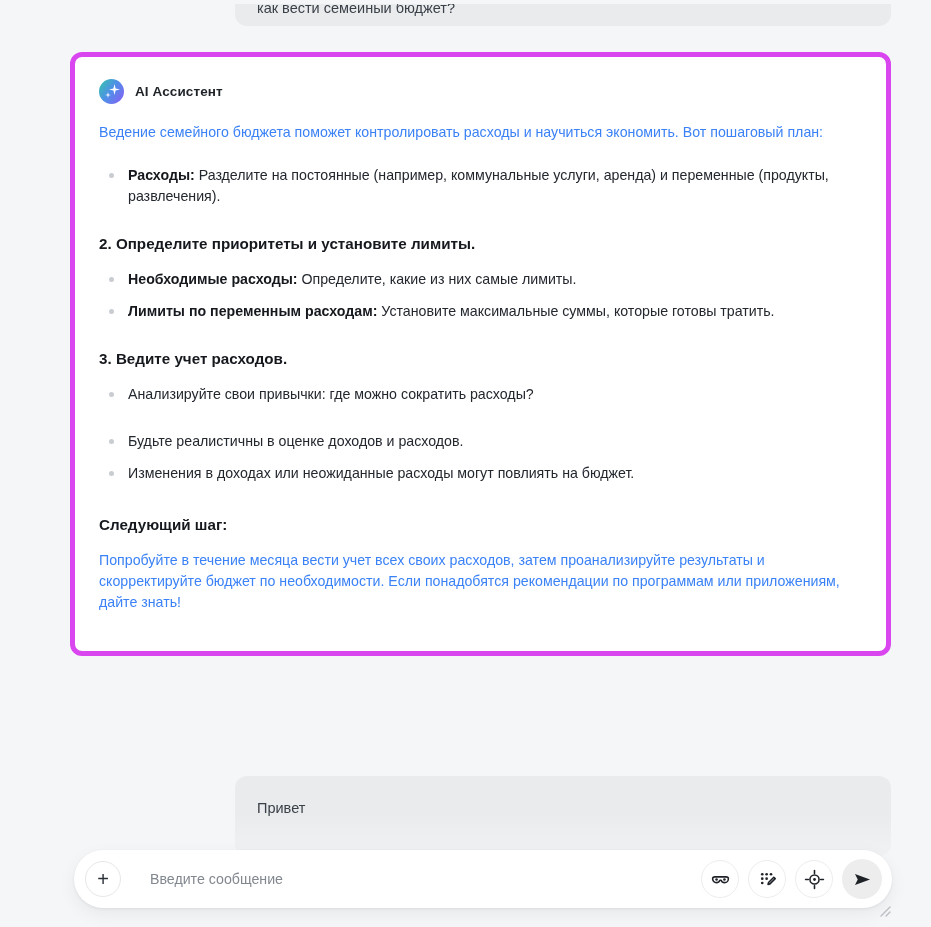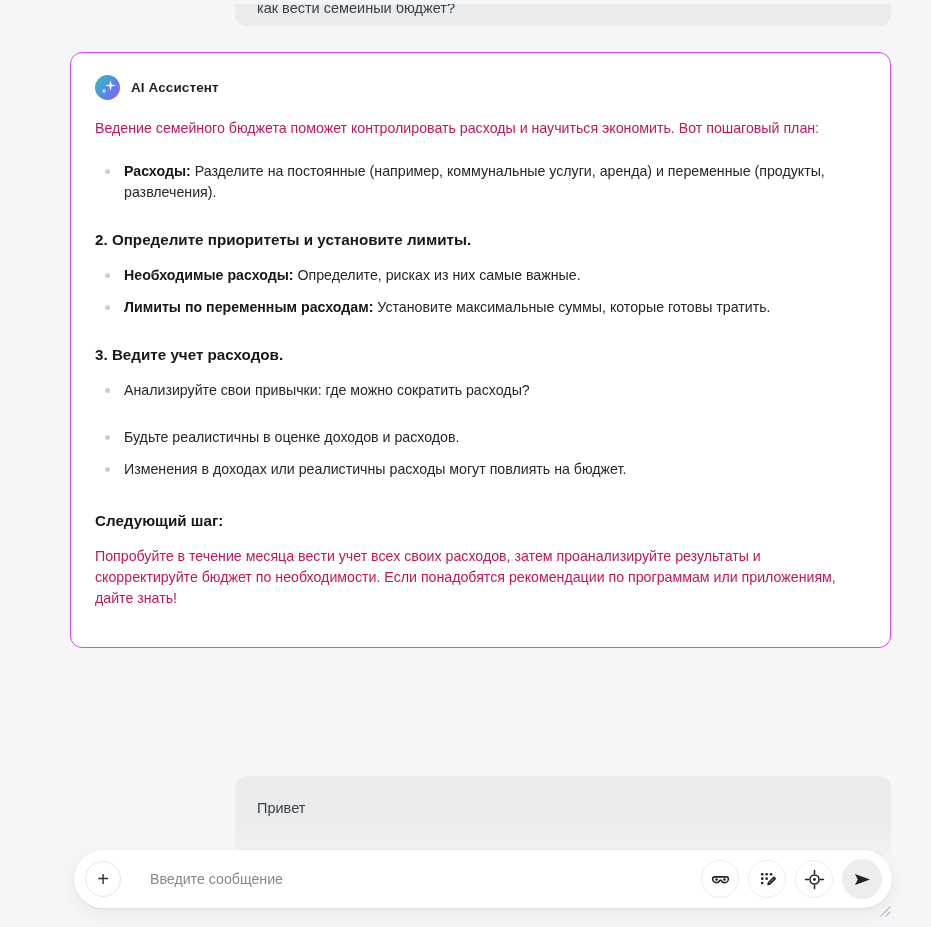--- a/index.html
+++ b/index.html
@@ -49,21 +49,21 @@
     border-radius: 12px;
   }
 
   
   .ai-card {
     position: absolute;
     left: 70px;
     top: 48px;
     width: 821px;
     background: #ffffff;
-    border: 1px solid #d946ef;
+    border: 5px solid #d946ef;
     border-radius: 12px;
     padding: 22px 24px 26px 24px;
   }
 
   .ai-head {
     display: flex;
     align-items: center;
     gap: 11px;
     margin-bottom: 18px;
   }
@@ -87,21 +87,21 @@
   .ai-name {
     font-size: 13.5px;
     font-weight: bold;
     color: #1f2328;
     letter-spacing: .1px;
   }
 
   .para {
     font-size: 14.2px;
     line-height: 21px;
-    color: #be185d;
+    color: #3b82f6;
     margin-bottom: 22px;
   }
   .para.last { margin-bottom: 12px; }
 
   h3.sec {
     font-size: 15.2px;
     font-weight: bold;
     color: #15181d;
     margin: 0 0 14px 0;
     line-height: 22px;
@@ -243,40 +243,40 @@
 
     <ul class="blist">
       <li>
         <span class="lead">Расходы:</span><span> Разделите на постоянные (например, коммунальные услуги, аренда) и переменные (продукты, развлечения).</span>
       </li>
     </ul>
 
     <h3 class="sec">2. Определите приоритеты и установите лимиты.</h3>
     <ul class="blist">
       <li>
-        <span class="lead">Необходимые расходы:</span><span> Определите, рисках из них самые важные.</span>
+        <span class="lead">Необходимые расходы:</span><span> Определите, какие из них самые лимиты.</span>
       </li>
       <li>
         <span class="lead">Лимиты по переменным расходам:</span><span> Установите максимальные суммы, которые готовы тратить.</span>
       </li>
     </ul>
 
     <h3 class="sec">3. Ведите учет расходов.</h3>
     <ul class="blist">
       <li>
         <span>Анализируйте свои привычки: где можно сократить расходы?</span>
       </li>
     </ul>
 
     <ul class="blist">
       <li>
         <span>Будьте реалистичны в оценке доходов и расходов.</span>
       </li>
       <li>
-        <span>Изменения в доходах или реалистичны расходы могут повлиять на бюджет.</span>
+        <span>Изменения в доходах или неожиданные расходы могут повлиять на бюджет.</span>
       </li>
     </ul>
 
     <h3 class="sec spaced">Следующий шаг:</h3>
     <p class="para last">Попробуйте в течение месяца вести учет всех своих расходов, затем проанализируйте результаты и скорректируйте бюджет по необходимости. Если понадобятся рекомендации по программам или приложениям, дайте знать!</p>
   </div>
 
   <div class="bubble-user bubble-user-bottom">
     <span>Привет</span>
   </div>

